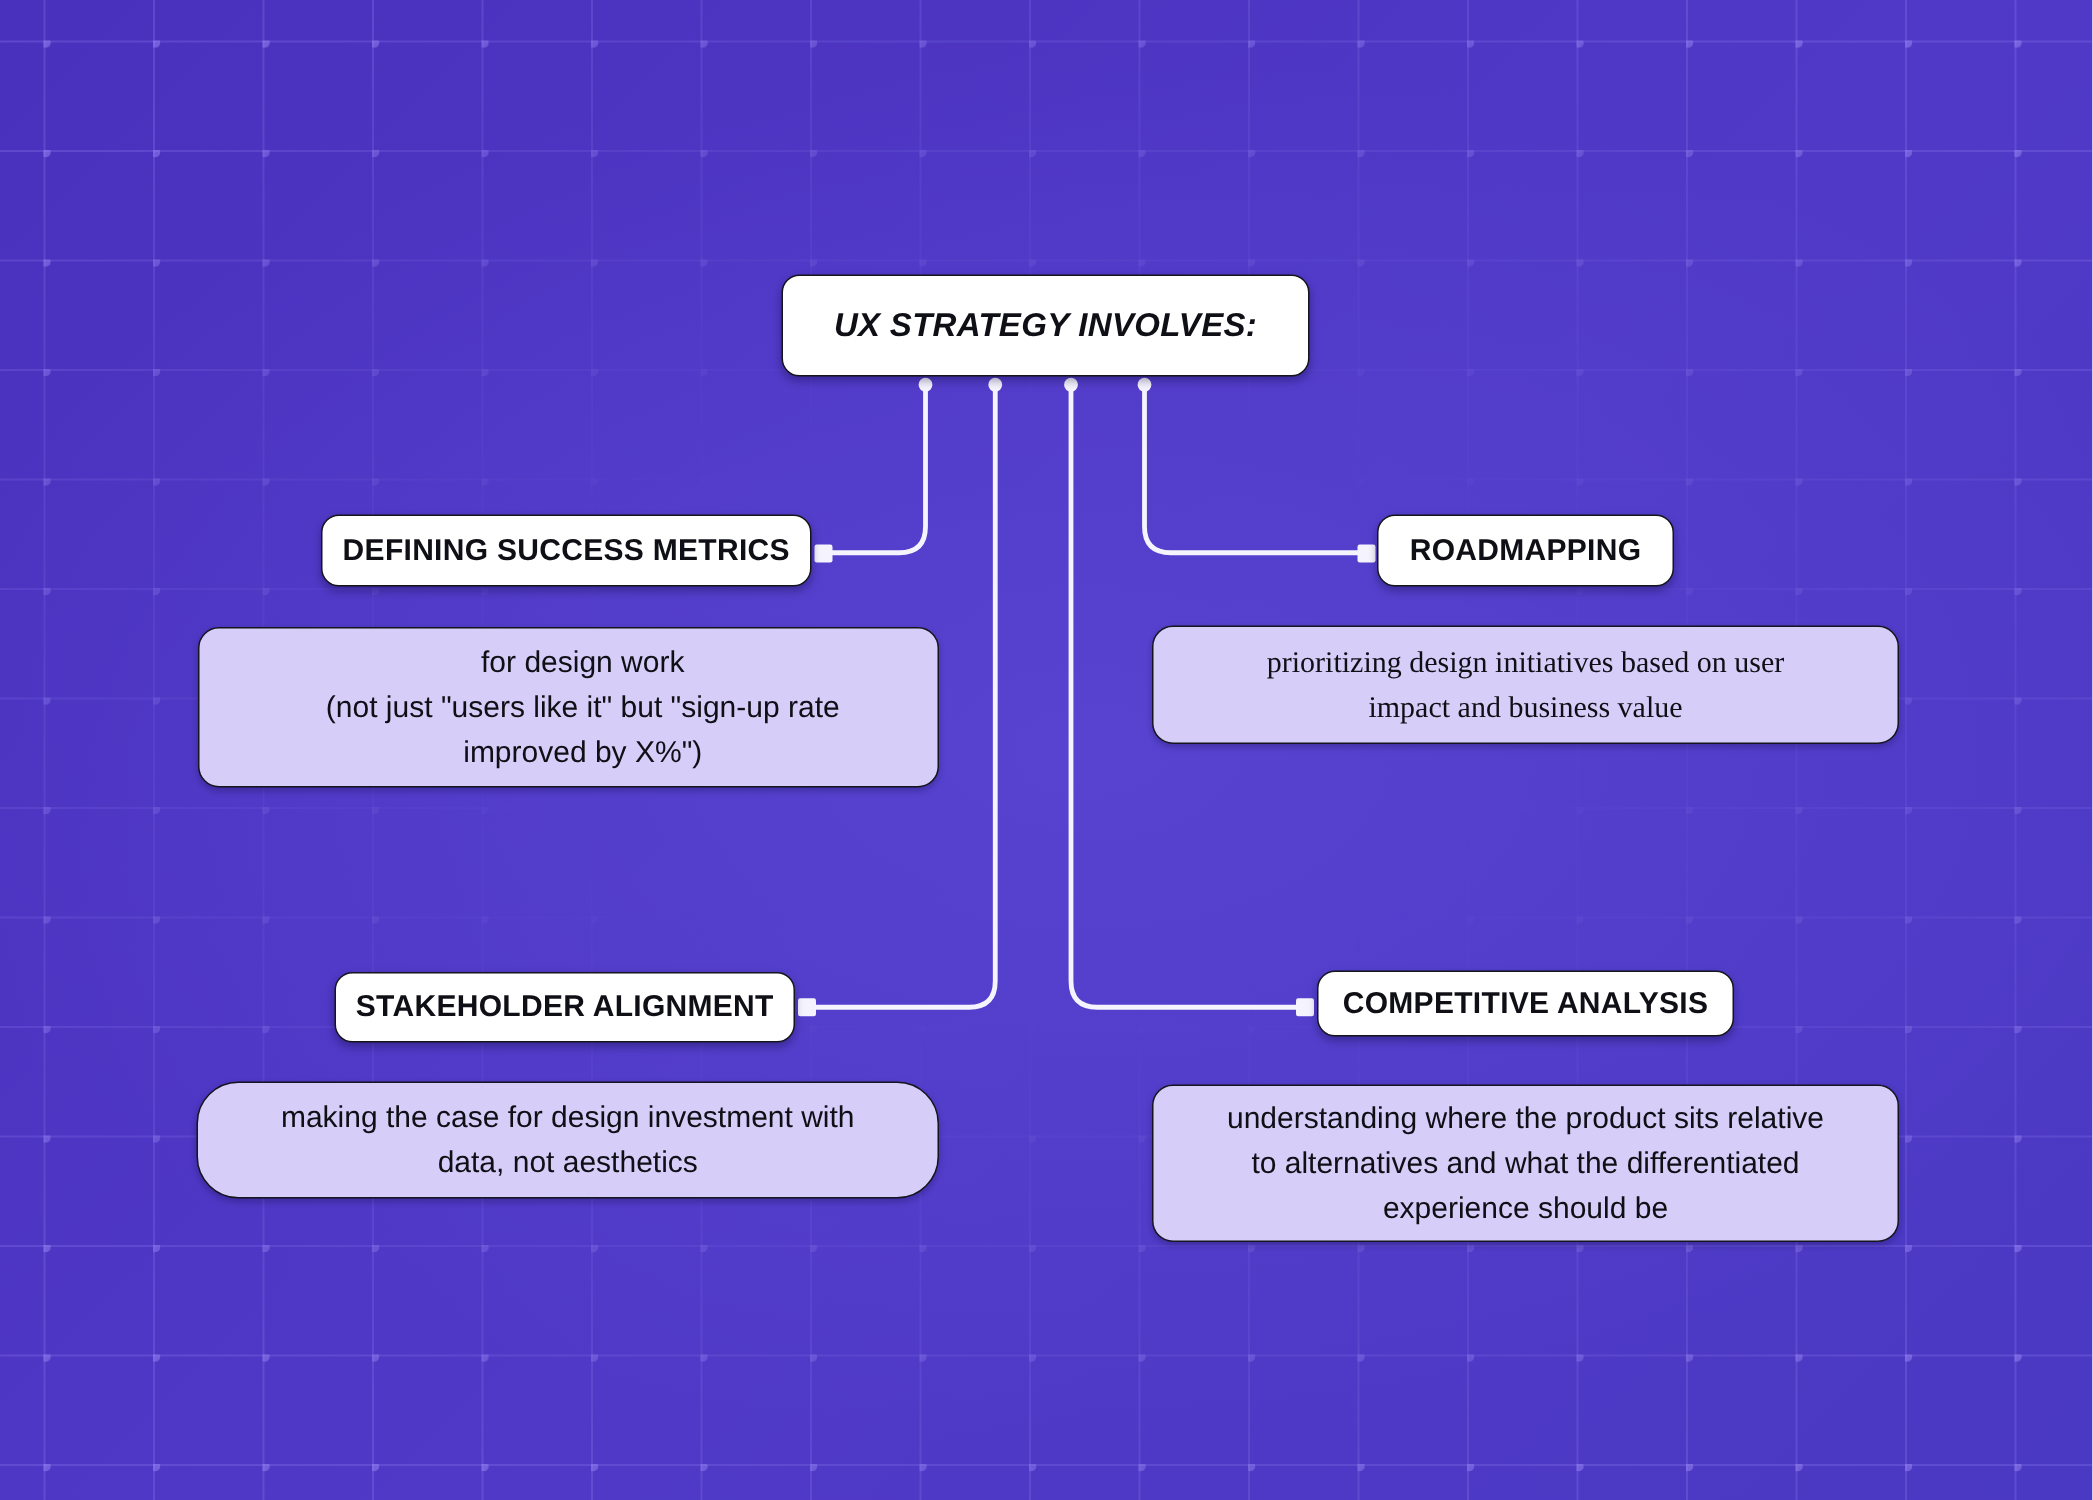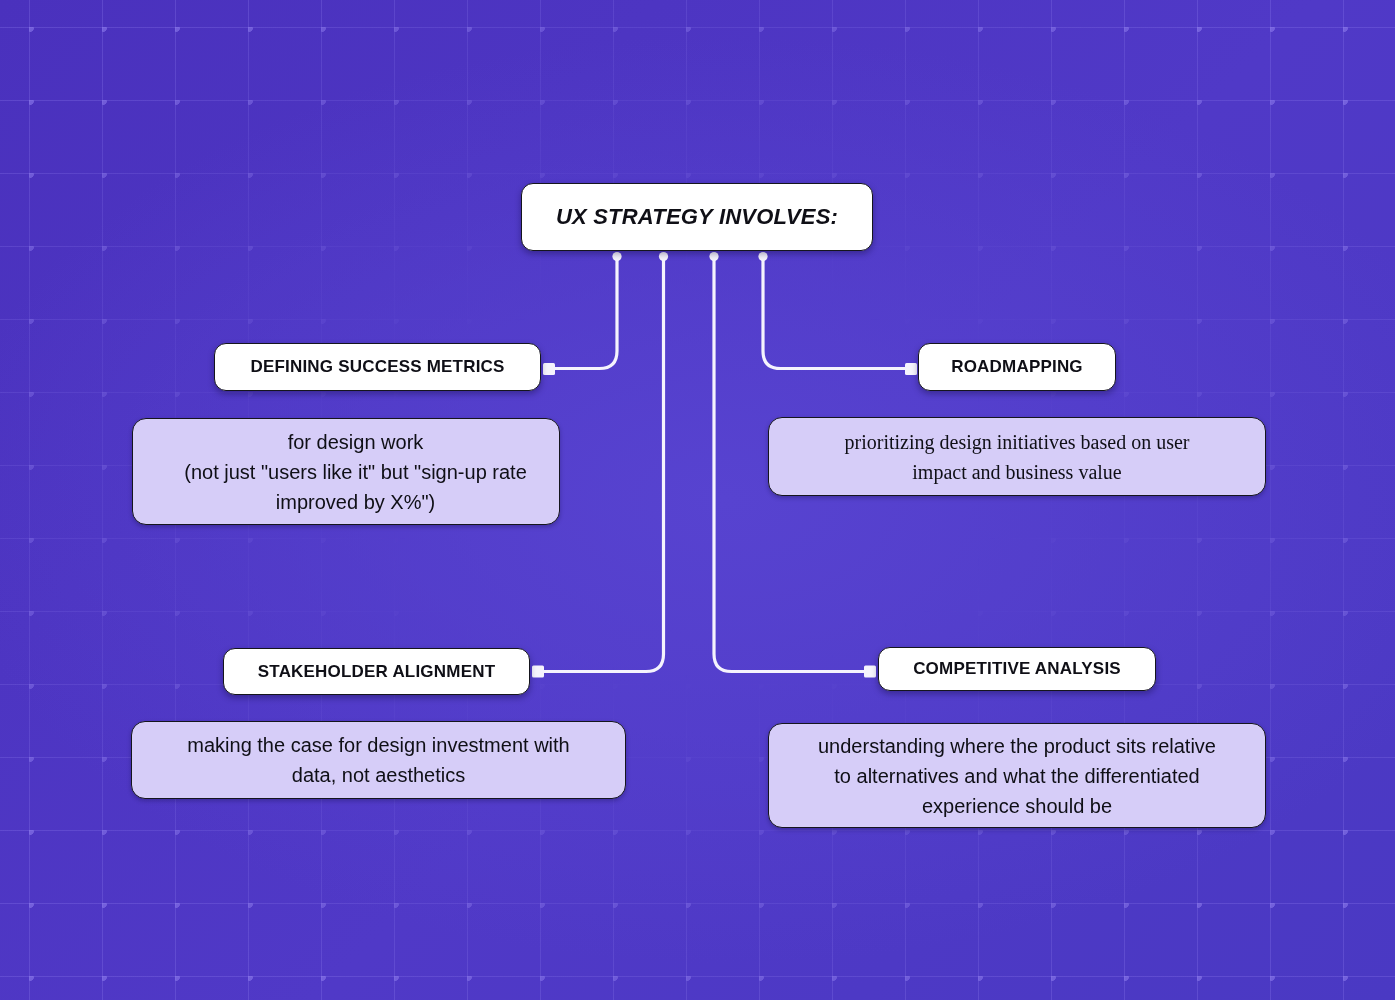--- a/index.html
+++ b/index.html
@@ -51,21 +51,21 @@
     border-radius: 12px;
     display: flex;
     align-items: center;
     justify-content: center;
     box-shadow: 0 3px 6px rgba(12, 6, 48, 0.35);
     color: var(--text-color, #0f0f16);
     cursor: pointer;
     box-sizing: border-box;
   }
   .node .label {
-    font-size: 17px;
+    font-size: 20px;
     font-weight: 600;
     letter-spacing: 0.2px;
     white-space: nowrap;
   }
   .node.root .label {
     font-size: 22px;
   }
   .desc {
     position: absolute;
     background: var(--desc-fill, #d6cdf8);
@@ -86,23 +86,23 @@
     font-weight: 500;
     line-height: 30px;
     white-space: pre-line;
   }
   
   .pos-root  { left: 521px; top: 183px; width: 352px; height: 68px; font-style: italic; }
   .pos-dsm   { left: 214px; top: 343px; width: 327px; height: 48px; }
   .pos-rm    { left: 918px; top: 343px; width: 198px; height: 48px; }
   .pos-sa    { left: 223px; top: 648px; width: 307px; height: 47px; }
   .pos-ca    { left: 878px; top: 647px; width: 278px; height: 44px; }
-  .pos-dsm-d { left: 132px; top: 418px; width: 428px; height: 107px; padding-left: 33px; }
+  .pos-dsm-d { left: 132px; top: 418px; width: 494px; height: 107px; padding-left: 33px; }
   .pos-rm-d  { left: 768px; top: 417px; width: 498px; height: 79px; font-family: Liberation Serif, serif; }
-  .pos-sa-d  { left: 131px; top: 721px; width: 495px; height: 78px; }
+  .pos-sa-d  { left: 131px; top: 721px; width: 495px; height: 78px; border-radius: 28px; }
   .pos-ca-d  { left: 768px; top: 723px; width: 498px; height: 105px; }
 </style>
 </head>
 <body>
 
 <div class="canvas">
 
   <div class="grid-overlay"></div>
 
   <svg class="connectors" width="1395" height="1000" viewBox="0 0 1395 1000" aria-hidden="true">

